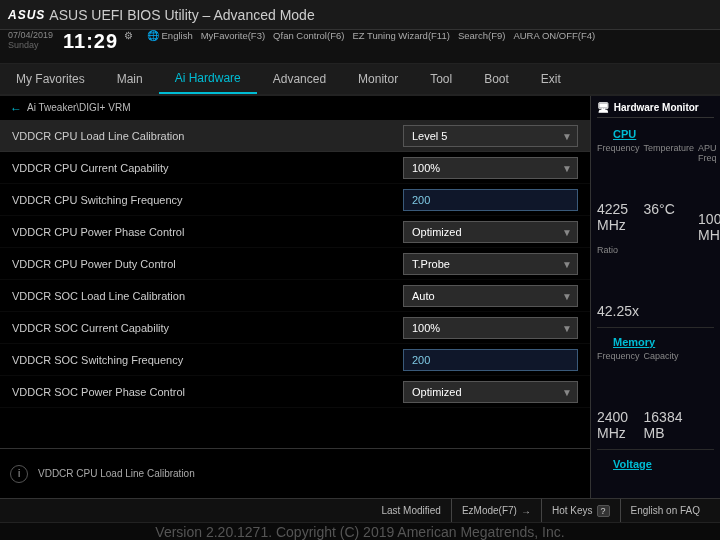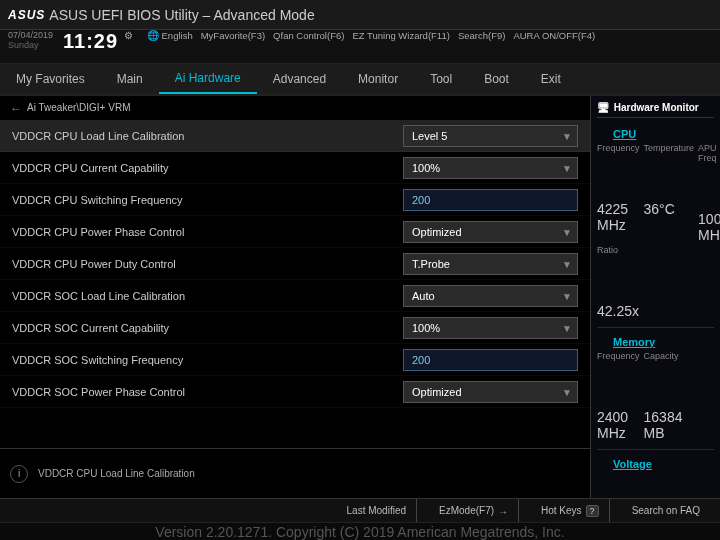--- a/index.html
+++ b/index.html
@@ -268,21 +268,21 @@
     }
 
     
     .status-bar {
       background: #111;
       height: 24px;
       display: flex;
       align-items: center;
       justify-content: flex-end;
       padding: 0 10px;
-      gap: 12px;
+      gap: 0;
       border-top: 1px solid #333;
       flex-shrink: 0;
     }
 
     .status-item {
       color: #bbb;
       font-size: 10px;
       padding: 0 10px;
       border-right: 1px solid #444;
       height: 100%;
@@ -550,20 +550,20 @@
     </div>
     <div class="status-item">
       <span>EzMode(F7)</span>
       <span>→</span>
     </div>
     <div class="status-item">
       <span>Hot Keys</span>
       <span class="status-key-badge">?</span>
     </div>
     <div class="status-item">
-      <span>Search on FAQ</span>
+      <span>English on FAQ</span>
     </div>
   </div>
 
   <div class="copyright-bar">
     <span class="copyright-text">Version 2.20.1271. Copyright (C) 2019 American Megatrends, Inc.</span>
   </div>
 </div>
 
 </body></html>

